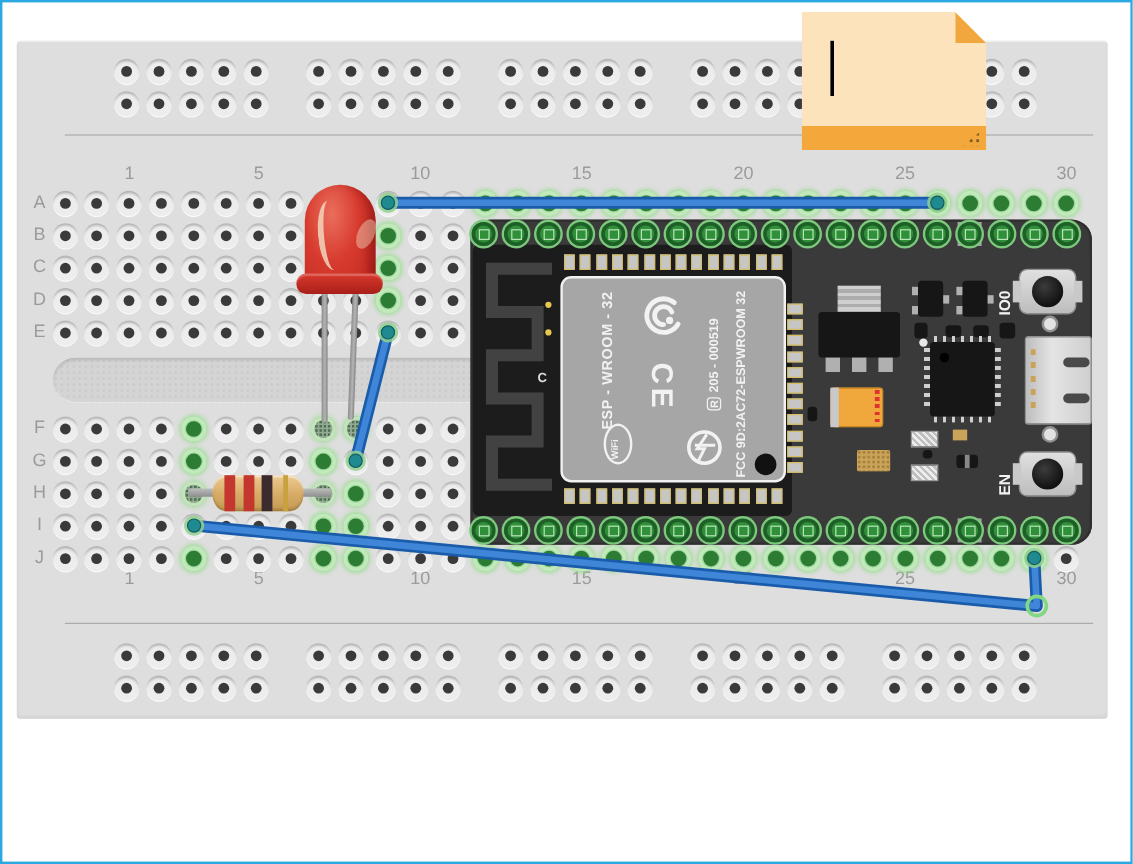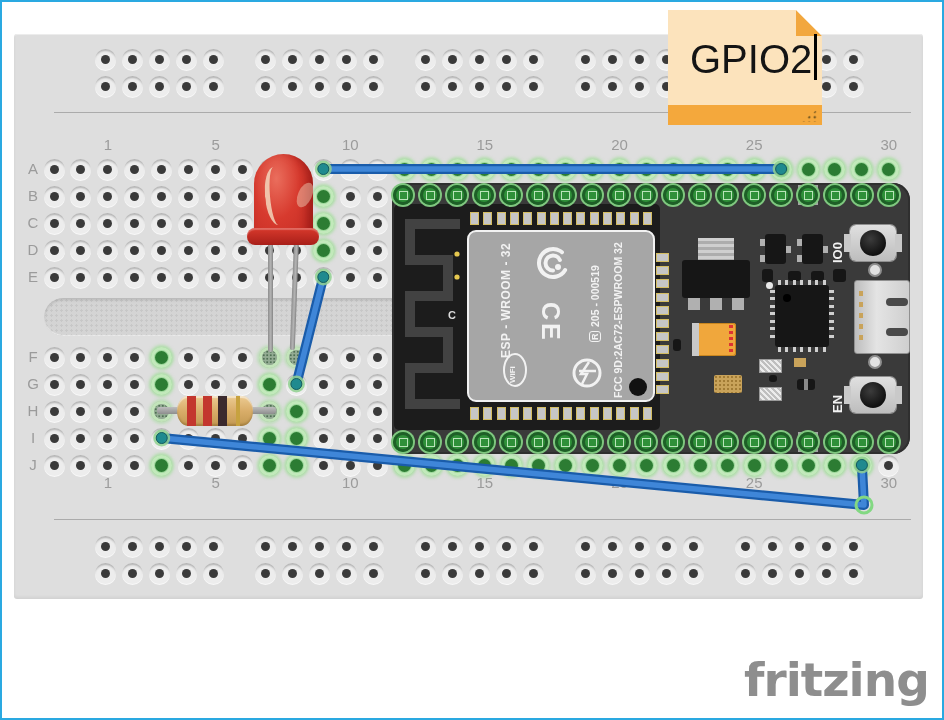--- a/index.html
+++ b/index.html
@@ -1666,21 +1666,20 @@
         <circle cx="862" cy="503" r="8" fill="none" stroke="#82d882" stroke-width="3"></circle>
         <circle cx="159.72" cy="436" r="8.5" fill="#8fd08f" opacity="0.85"></circle>
         <circle cx="159.72" cy="436" r="5.5" fill="#1f8a8f" stroke="#145c60" stroke-width="1"></circle>
         <circle cx="859.9" cy="463" r="8.5" fill="#8fd08f" opacity="0.85"></circle>
         <circle cx="859.9" cy="463" r="5.5" fill="#1f8a8f" stroke="#145c60" stroke-width="1"></circle>
       </g>
     </svg>
 
   <div class="note" style="left:666px;top:8px;width:154px;height:115px;">
     <div class="note-fold"></div>
-    <div class="note-text" style="left:22px;top:24px;font-size:40px;"><span>GPIO2</span><span class="cursor"></span></div>
+    <div class="note-text" style="left:22px;top:24px;font-size:40px;"><span class="cursor"></span></div>
     <div class="note-bar" style="height:20px;">
       <div class="grip"></div>
     </div>
   </div>
 
 
-  <div class="watermark">fritzing</div>
 </div>
 
 </body></html>

